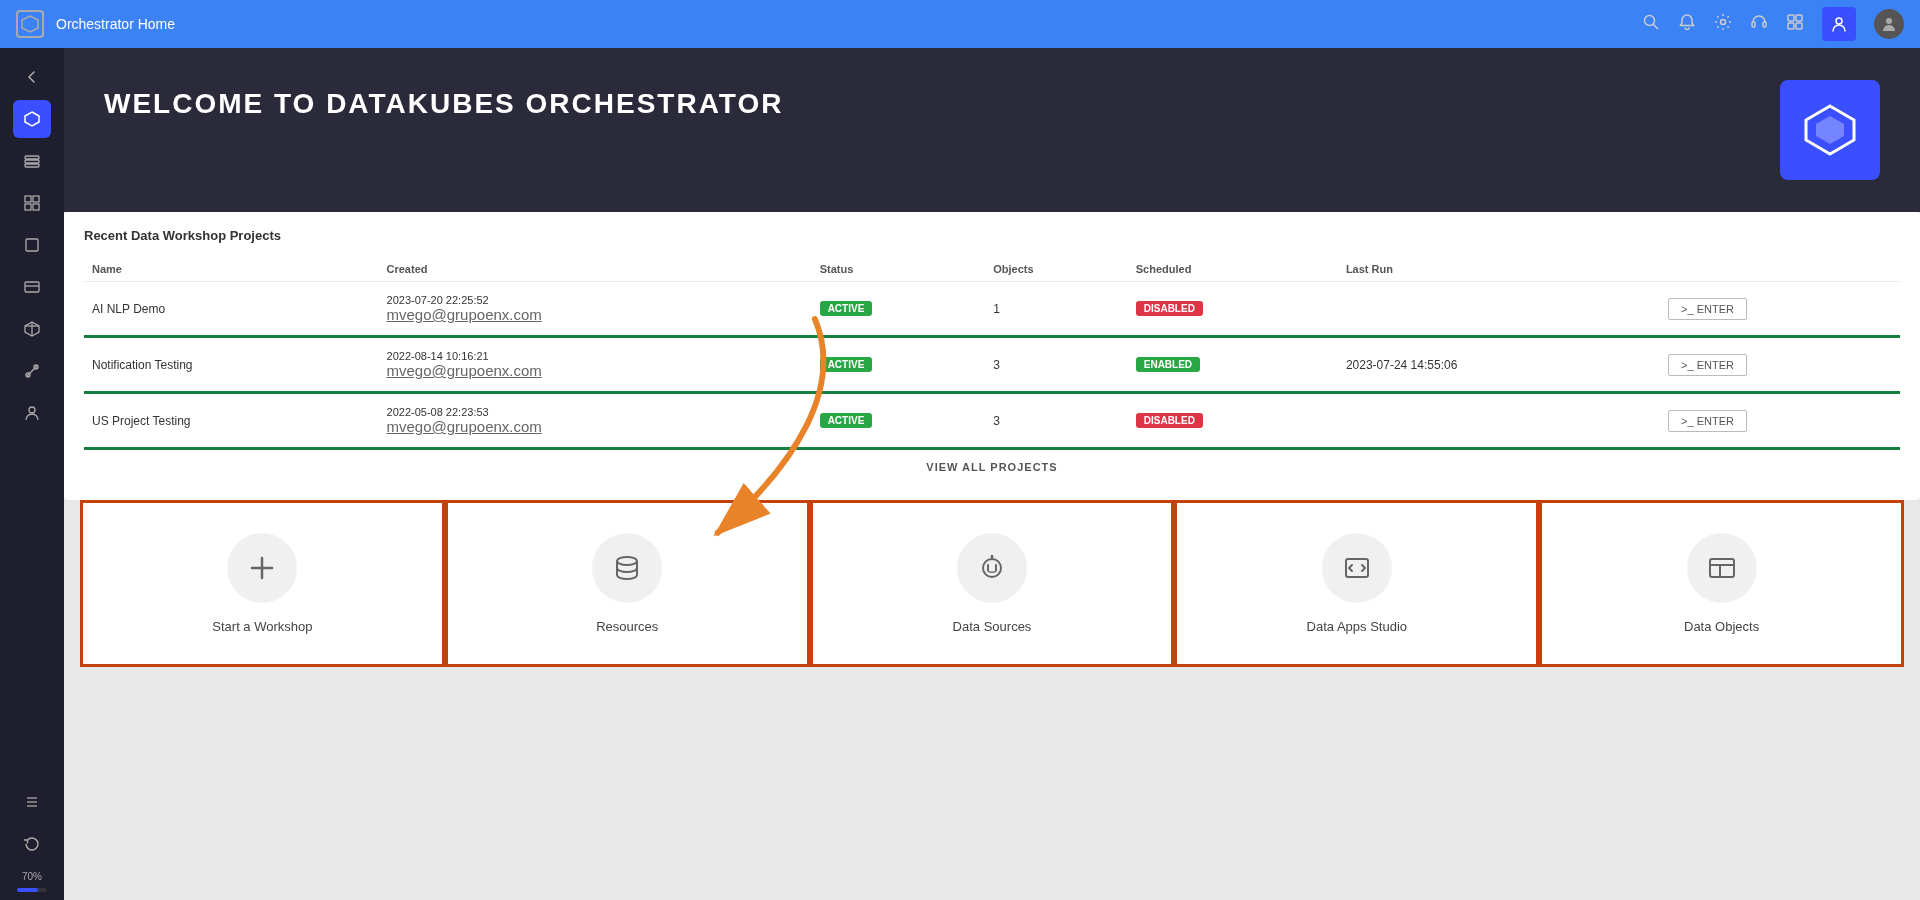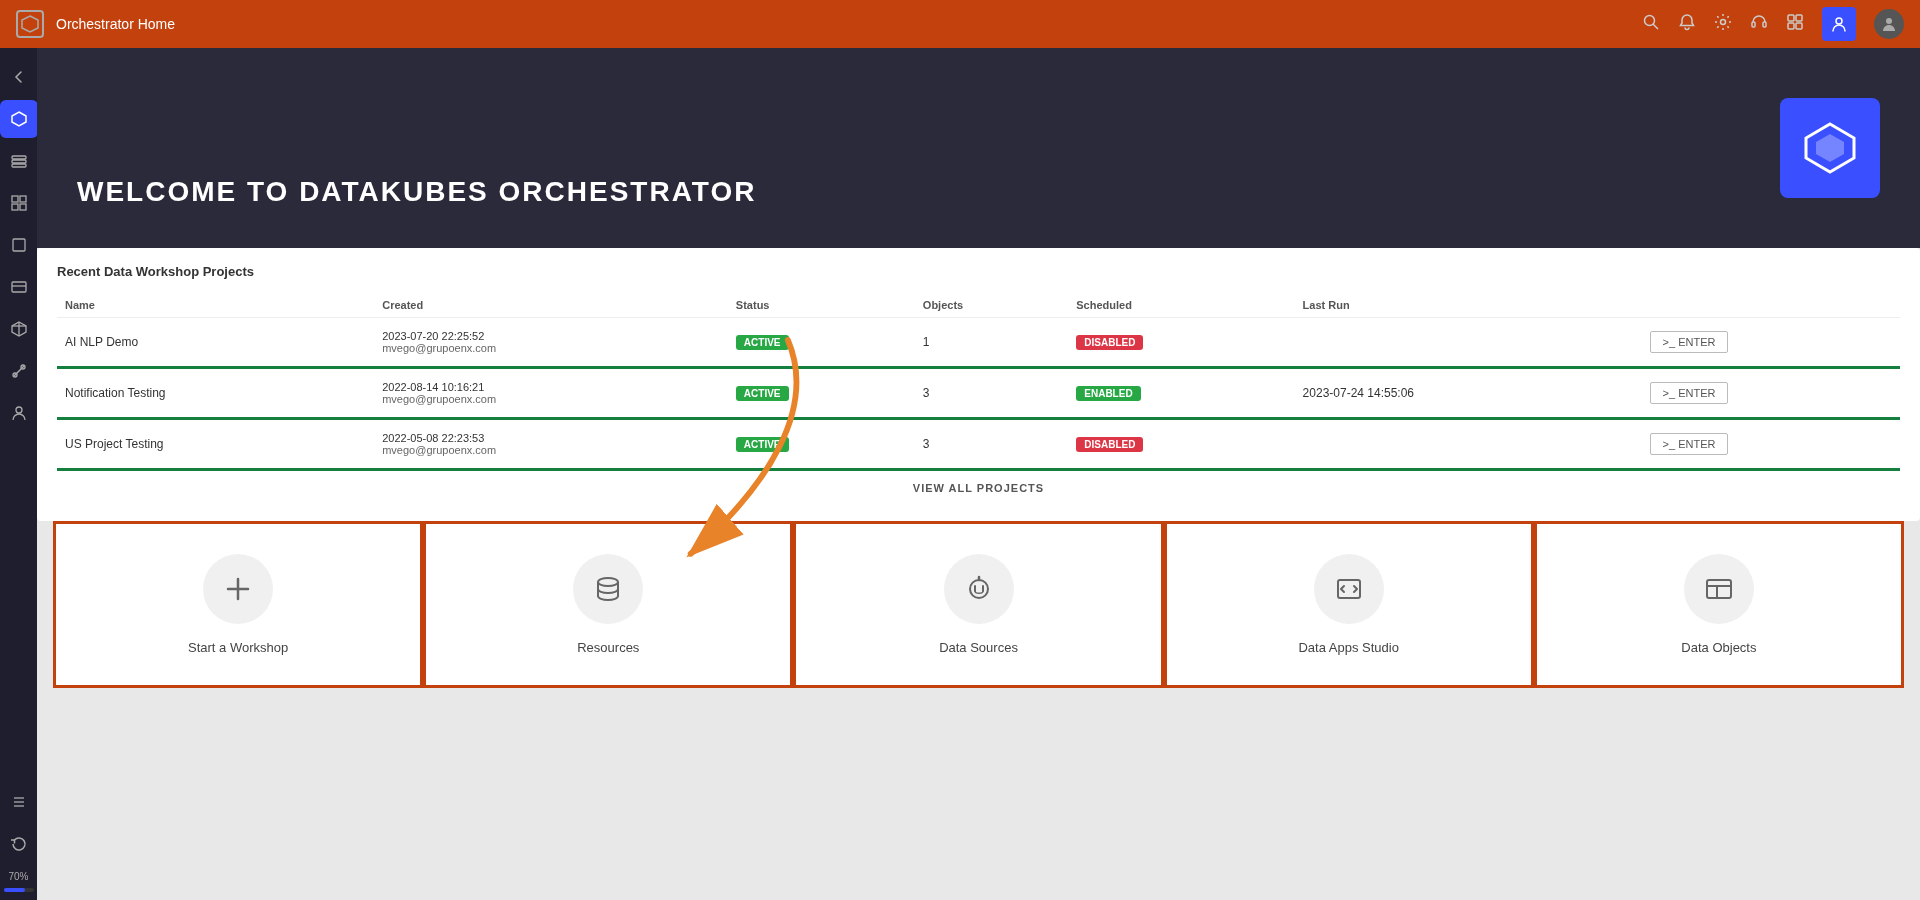--- a/index.html
+++ b/index.html
@@ -1,20 +1,20 @@
 <!DOCTYPE html>
 <html><head>
   <meta charset="utf-8">
   <style>
     * { box-sizing: border-box; margin: 0; padding: 0; }
     body { font-family: 'Segoe UI', Arial, sans-serif; background: #f0f0f0; display: flex; flex-direction: column; height: 900px; overflow: hidden; }
 
     
     .topbar {
-      background: #c2410c;
+      background: #3b82f6;
       color: #fff;
       height: 48px;
       display: flex;
       align-items: center;
       padding: 0 16px;
       flex-shrink: 0;
       gap: 12px;
     }
     .topbar-logo {
       width: 28px; height: 28px;
@@ -39,21 +39,21 @@
       background: #555;
       display: flex; align-items: center; justify-content: center;
       font-size: 13px; color: #fff;
     }
 
     
     .app-body { display: flex; flex: 1; overflow: hidden; }
 
     
     .sidebar {
-      width: 37px;
+      width: 64px;
       background: #1e1e2e;
       display: flex;
       flex-direction: column;
       align-items: center;
       padding: 8px 0;
       gap: 4px;
       flex-shrink: 0;
     }
     .sidebar-btn {
       width: 38px; height: 38px;
@@ -73,24 +73,24 @@
     .zoom-bar { height: 4px; background: #3a4fff; border-radius: 2px; width: 70%; }
 
     
     .main { flex: 1; overflow-y: auto; background: #e8e8e8; }
 
     
     .welcome-banner {
       background: #2a2a3a;
       color: #fff;
       padding: 40px 40px;
-      height: 200px;
+      height: 164px;
       position: relative;
       display: flex;
-      align-items: flex-end;
+      align-items: flex-start;
     }
     .welcome-banner h1 {
       font-size: 28px;
       font-weight: 700;
       letter-spacing: 2px;
       text-transform: uppercase;
     }
     .banner-logo {
       position: absolute;
       right: 40px;
@@ -132,21 +132,21 @@
       padding: 2px 8px;
       border-radius: 3px;
       font-size: 10px;
       font-weight: 700;
       color: #fff;
     }
     .badge-active { background: #28a745; }
     .badge-disabled { background: #dc3545; }
     .badge-enabled { background: #28a745; }
     .created-date { font-size: 11px; color: #333; }
-    .created-email { font-size: 11px; color: #666; }
+    .created-email { font-size: 15px; color: #666; text-decoration: underline; }
     .enter-btn {
       border: 1px solid #bbb;
       background: #fff;
       color: #555;
       padding: 4px 12px;
       font-size: 11px;
       cursor: pointer;
       border-radius: 2px;
       white-space: nowrap;
     }

